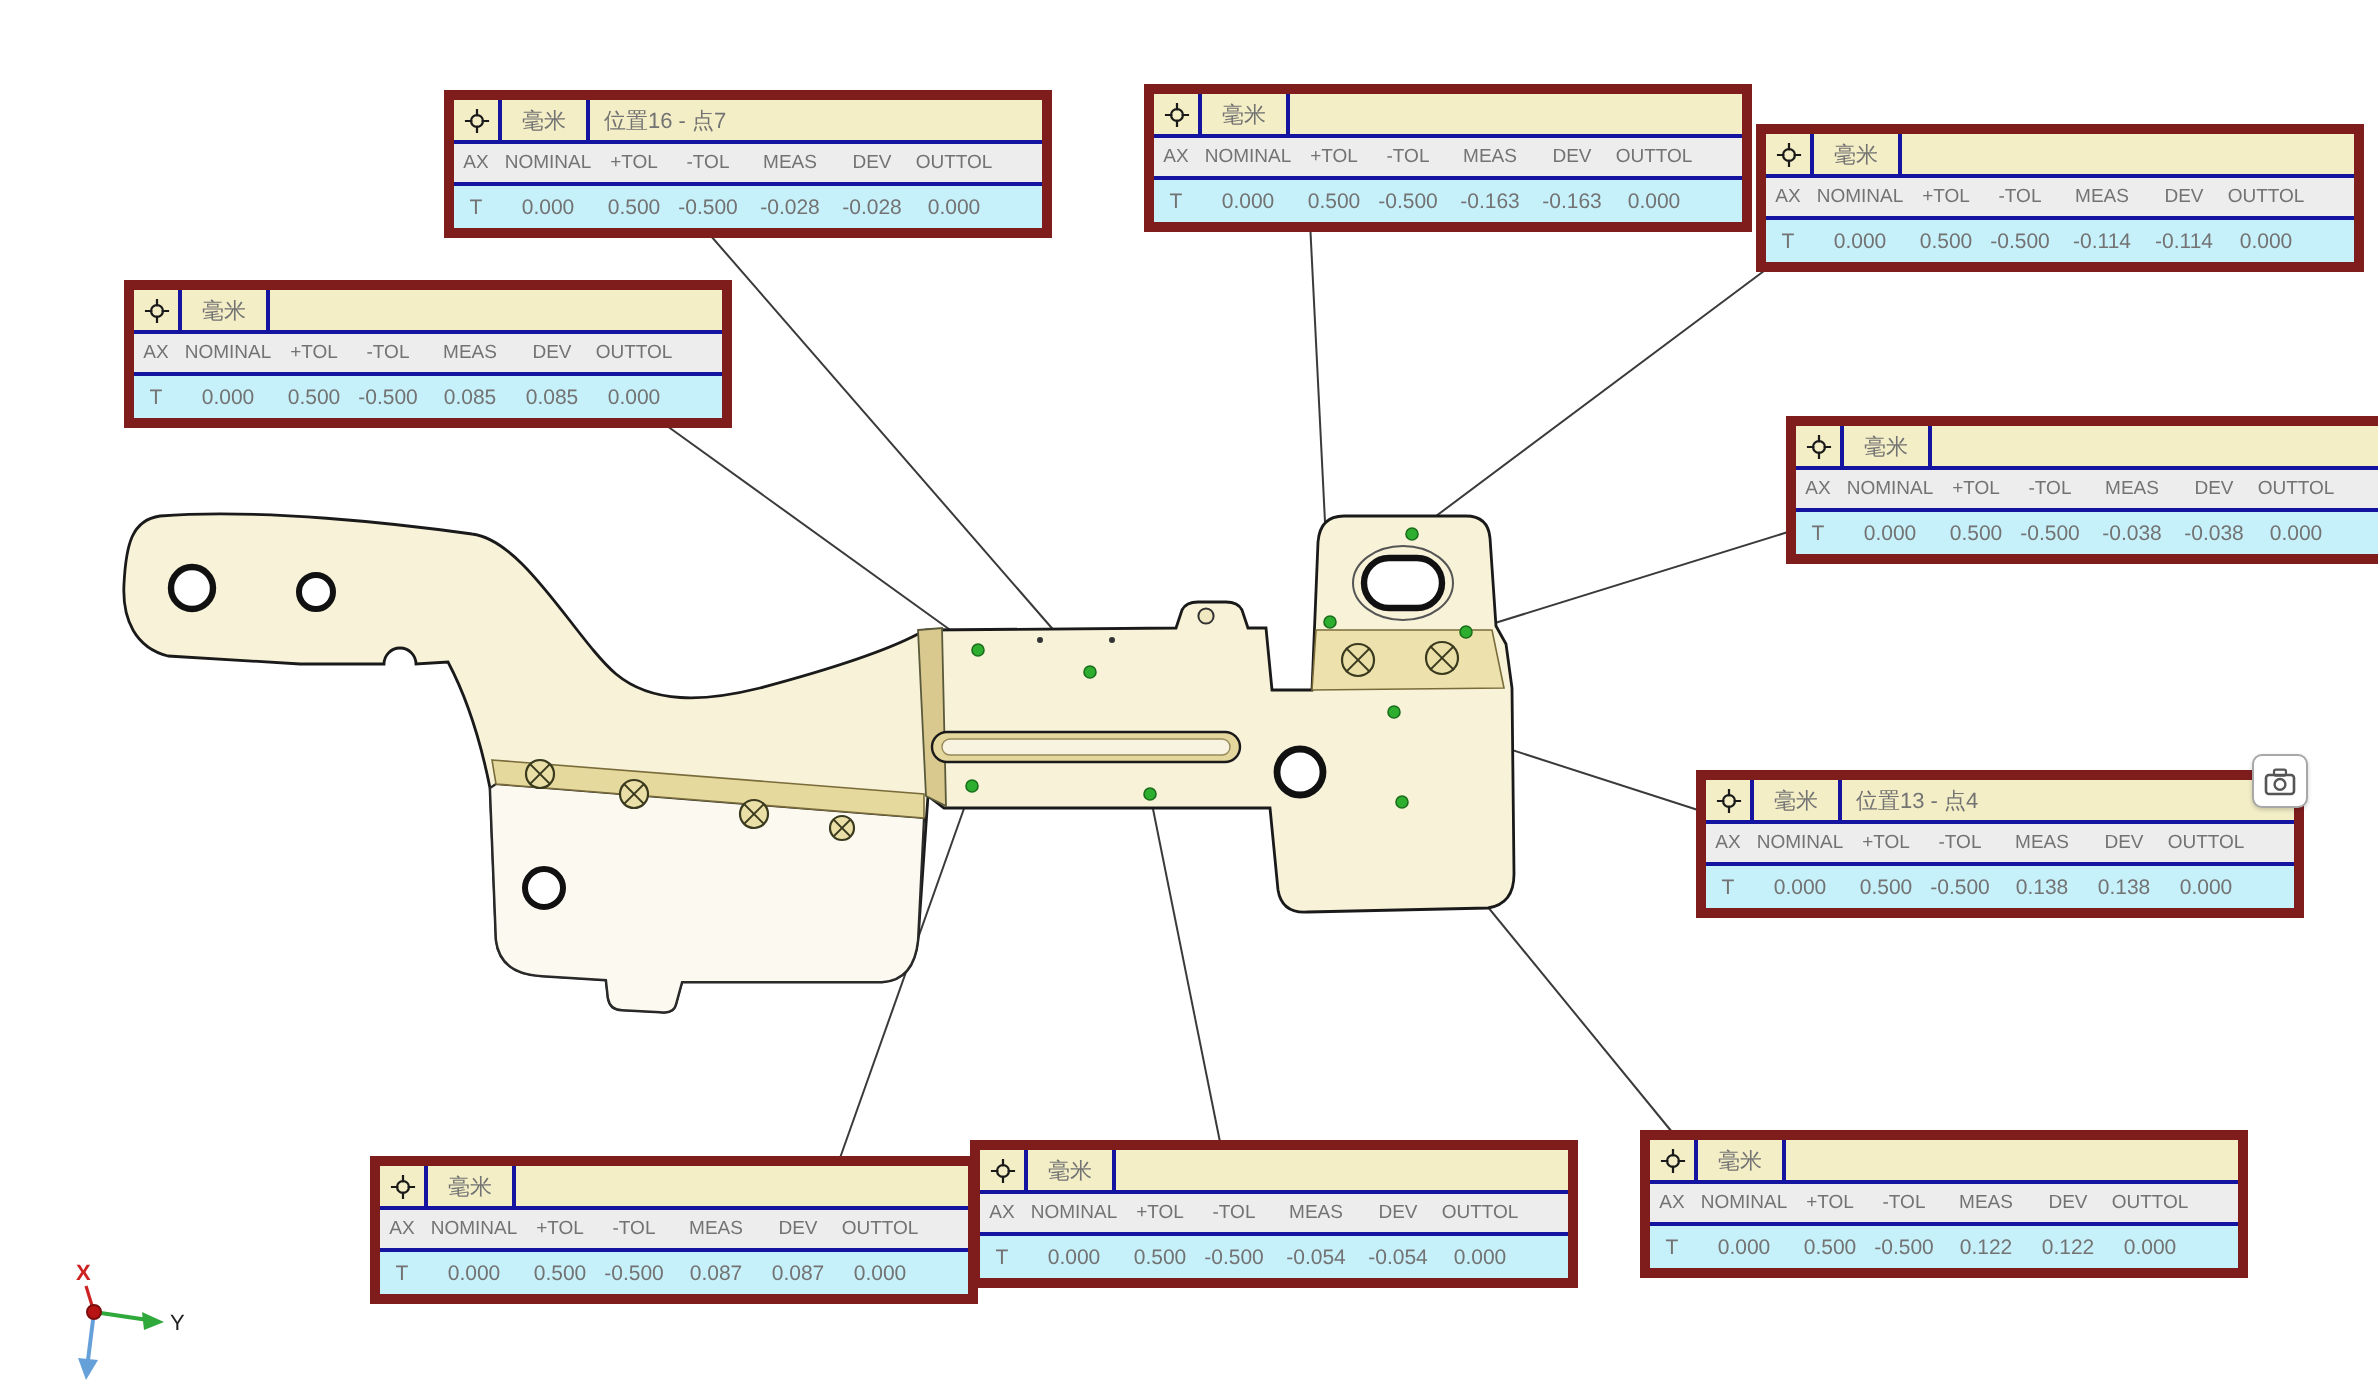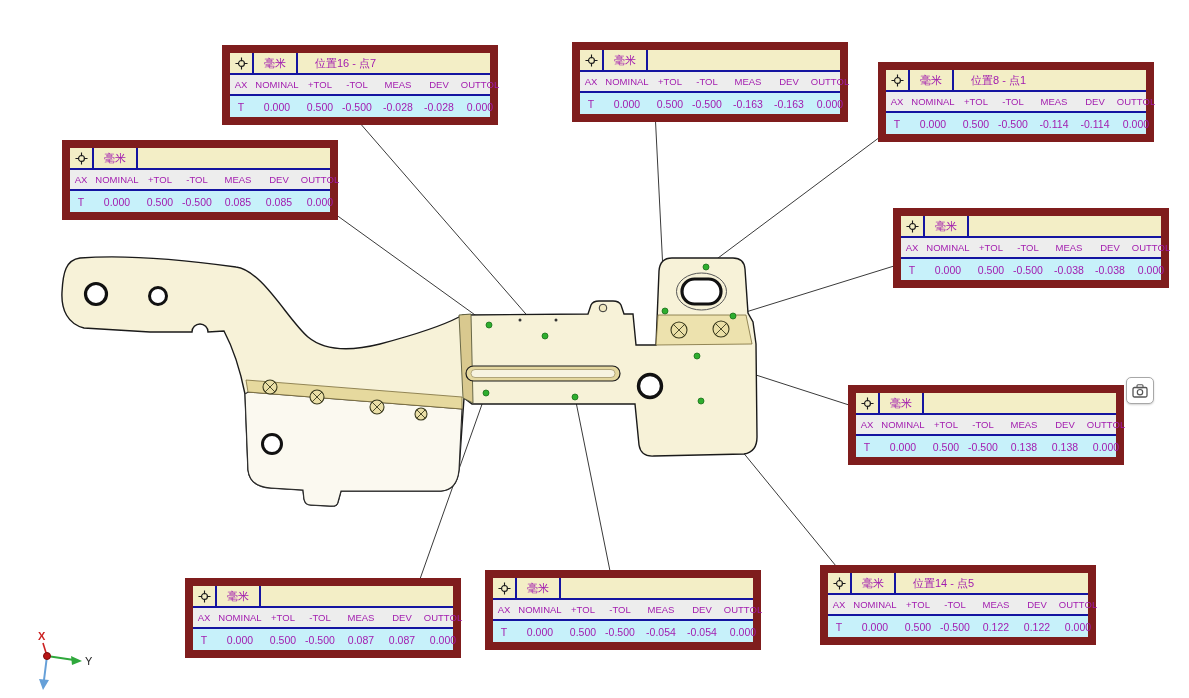--- a/index.html
+++ b/index.html
@@ -2,29 +2,29 @@
 <html><head>
 <meta charset="utf-8">
 <style>
   * { margin:0; padding:0; box-sizing:border-box; }
   html,body { background:#ffffff; }
   body { font-family:"Liberation Sans", sans-serif; }
   .canvas { position:relative; width:1189px; height:698px; background:#ffffff; overflow:hidden; }
   .scene  { position:absolute; left:0; top:0; width:1189px; height:698px; }
 
   
-  .dim-label { position:absolute; width:276px; border:8px solid #7f1d1d; background:#fff;
-               color:#a21caf; z-index:5; cursor:move; }
+  .dim-label { position:absolute; width:304px; border:5px solid #7f1d1d; background:#fff;
+               color:#737373; z-index:5; cursor:move; }
   .lbl-header { display:flex; align-items:stretch; background:#F3EEC6; height:22px;
                 border-bottom:2px solid #1414A0; }
   .lbl-icon  { width:24px; display:flex; align-items:center; justify-content:center;
                border-right:2px solid #1414A0; }
   .lbl-unit  { width:44px; display:flex; align-items:center; justify-content:center;
                border-right:2px solid #1414A0; font-size:11px; }
-  .lbl-title { flex:1; display:flex; align-items:center; padding-left:17px; font-size:11px; white-space:nowrap; }
+  .lbl-title { flex:1; display:flex; align-items:center; padding-left:7px; font-size:11px; white-space:nowrap; }
   .lbl-cols, .lbl-row { display:grid; grid-template-columns:22px 50px 36px 38px 44px 38px 44px; align-items:center; }
   .lbl-cols { background:#EDEDED; height:19px; font-size:9.5px; }
   .lbl-row  { background:#C7F1FA; height:23px; border-top:2px solid #1414A0; font-size:10.5px; }
   .lbl-cols span, .lbl-row span { text-align:center; white-space:nowrap; overflow:hidden; }
 
   
   .view-btn { position:absolute; left:1126px; top:377px; width:28px; height:27px;
               background:#fff; border:1px solid #a8a8a8; border-radius:5px;
               box-shadow:0 1px 2px rgba(0,0,0,.18); display:flex; align-items:center;
               justify-content:center; cursor:pointer; z-index:6; }
@@ -206,21 +206,20 @@
 
   <div class="dim-label" style="left:878px;top:62px;">
     <div class="lbl-header">
       <span class="lbl-icon">
           <svg width="13" height="13" viewBox="0 0 14 14">
             <circle cx="7" cy="7" r="3.2" fill="none" stroke="#1a1a1a" stroke-width="1.2"></circle>
             <path d="M7 .5V4.5 M7 9.5V13.5 M.5 7H4.5 M9.5 7H13.5" stroke="#1a1a1a" stroke-width="1.2" fill="none"></path>
           </svg>
         </span>
       <span class="lbl-unit">毫米</span>
-      <span class="lbl-title">位置8 - 点1</span>
     </div>
     <div class="lbl-cols">
       <span>AX</span>
         <span>NOMINAL</span>
         <span>+TOL</span>
         <span>-TOL</span>
         <span>MEAS</span>
         <span>DEV</span>
         <span>OUTTOL</span>
     </div>
@@ -297,20 +296,21 @@
 
   <div class="dim-label" style="left:848px;top:385px;">
     <div class="lbl-header">
       <span class="lbl-icon">
           <svg width="13" height="13" viewBox="0 0 14 14">
             <circle cx="7" cy="7" r="3.2" fill="none" stroke="#1a1a1a" stroke-width="1.2"></circle>
             <path d="M7 .5V4.5 M7 9.5V13.5 M.5 7H4.5 M9.5 7H13.5" stroke="#1a1a1a" stroke-width="1.2" fill="none"></path>
           </svg>
         </span>
       <span class="lbl-unit">毫米</span>
+      <span class="lbl-title">位置13 - 点4</span>
     </div>
     <div class="lbl-cols">
       <span>AX</span>
         <span>NOMINAL</span>
         <span>+TOL</span>
         <span>-TOL</span>
         <span>MEAS</span>
         <span>DEV</span>
         <span>OUTTOL</span>
     </div>
@@ -327,21 +327,20 @@
 
   <div class="dim-label" style="left:820px;top:565px;">
     <div class="lbl-header">
       <span class="lbl-icon">
           <svg width="13" height="13" viewBox="0 0 14 14">
             <circle cx="7" cy="7" r="3.2" fill="none" stroke="#1a1a1a" stroke-width="1.2"></circle>
             <path d="M7 .5V4.5 M7 9.5V13.5 M.5 7H4.5 M9.5 7H13.5" stroke="#1a1a1a" stroke-width="1.2" fill="none"></path>
           </svg>
         </span>
       <span class="lbl-unit">毫米</span>
-      <span class="lbl-title">位置14 - 点5</span>
     </div>
     <div class="lbl-cols">
       <span>AX</span>
         <span>NOMINAL</span>
         <span>+TOL</span>
         <span>-TOL</span>
         <span>MEAS</span>
         <span>DEV</span>
         <span>OUTTOL</span>
     </div>

